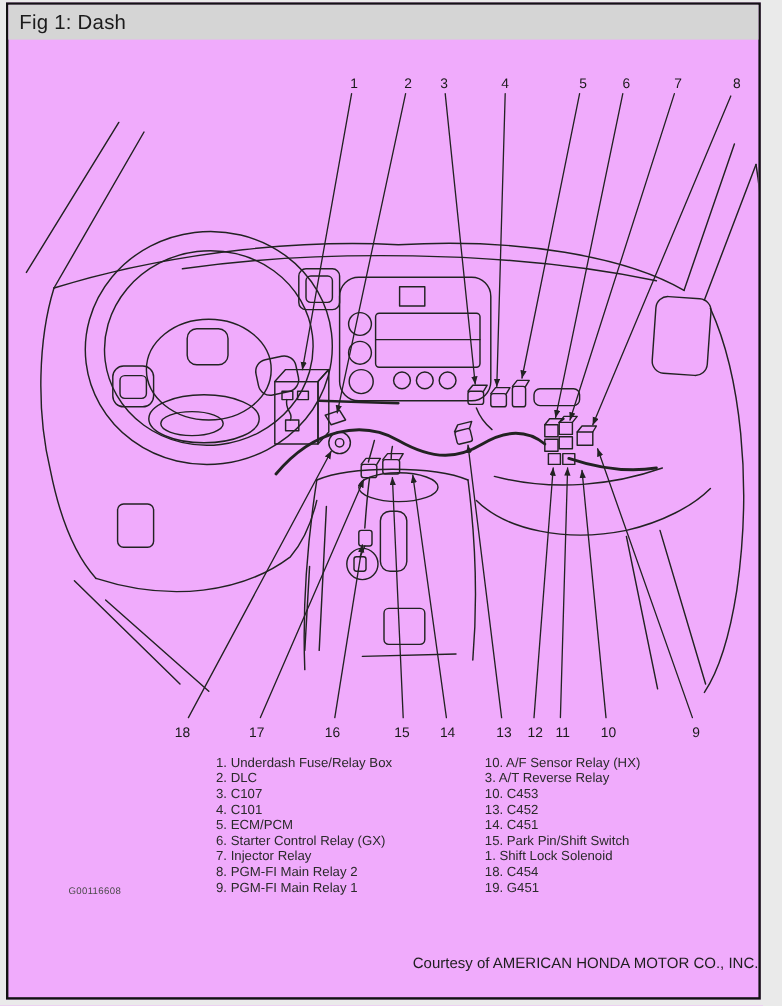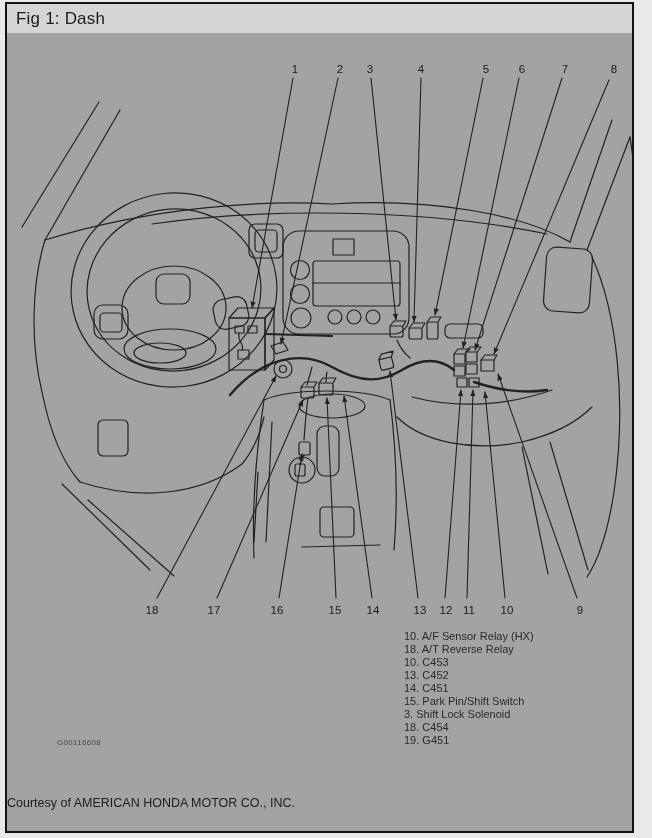--- a/index.html
+++ b/index.html
@@ -3,21 +3,21 @@
 <meta charset="utf-8">
 <style>
   html,body{margin:0;padding:0;}
   body{
     width:652px;height:838px;background:#eaeaea;
     font-family:"Liberation Sans", sans-serif;
     position:relative;overflow:hidden;
   }
   .page{
     position:absolute;left:5px;top:2px;width:629px;height:831px;
-    background:#a3a3a3;border:2px solid #121212;box-sizing:border-box;
+    background:#f0abfc;border:2px solid #121212;box-sizing:border-box;
   }
   .titlebar{
     position:absolute;left:0;top:0;right:0;height:29px;
     background:#d5d5d5;color:#1b1b1b;
     font-size:17px;line-height:29px;padding-left:9px;
     letter-spacing:0.2px;
   }
   .diagram{
     position:absolute;left:0;top:30px;width:625px;height:588px;
   }
@@ -27,21 +27,21 @@
     font-size:11px;line-height:13px;color:#2a2a2a;
   }
   .legend ul{list-style:none;margin:0;padding:0;position:absolute;top:0;}
   .legend ul.col-left{left:173px;}
   .legend ul.col-right{left:353px;margin-left:44px;}
   .figcode{
     position:absolute;left:50px;top:734px;
     font-size:8px;color:#4a4a4a;letter-spacing:0.3px;
   }
   .courtesy{
-    position:absolute;left:0;right:0;top:792px;text-align:left;
+    position:absolute;left:0;right:0;top:792px;text-align:right;
     font-size:12.5px;color:#1e1e1e;
   }
 </style>
 </head>
 <body>
 
 <div class="page">
 
   <div class="titlebar">Fig 1: Dash</div>
 
@@ -230,28 +230,39 @@
         <text x="418" y="612">13</text>
         <text x="444" y="612">12</text>
         <text x="467" y="612">11</text>
         <text x="505" y="612">10</text>
         <text x="578" y="612">9</text>
       </g>
     </svg>
   </div>
 
   <div class="legend">
+    <ul class="col-left">
+      <li>1. Underdash Fuse/Relay Box</li>
+      <li>2. DLC</li>
+      <li>3. C107</li>
+      <li>4. C101</li>
+      <li>5. ECM/PCM</li>
+      <li>6. Starter Control Relay (GX)</li>
+      <li>7. Injector Relay</li>
+      <li>8. PGM-FI Main Relay 2</li>
+      <li>9. PGM-FI Main Relay 1</li>
+    </ul>
     <ul class="col-right">
       <li>10. A/F Sensor Relay (HX)</li>
-      <li>18. A/T Reverse Relay</li>
+      <li>3. A/T Reverse Relay</li>
       <li>10. C453</li>
       <li>13. C452</li>
       <li>14. C451</li>
       <li>15. Park Pin/Shift Switch</li>
-      <li>3. Shift Lock Solenoid</li>
+      <li>1. Shift Lock Solenoid</li>
       <li>18. C454</li>
       <li>19. G451</li>
     </ul>
   </div>
 
   <div class="figcode">G00116608</div>
 
   <div class="courtesy">Courtesy of AMERICAN HONDA MOTOR CO., INC.</div>
 
 </div>

